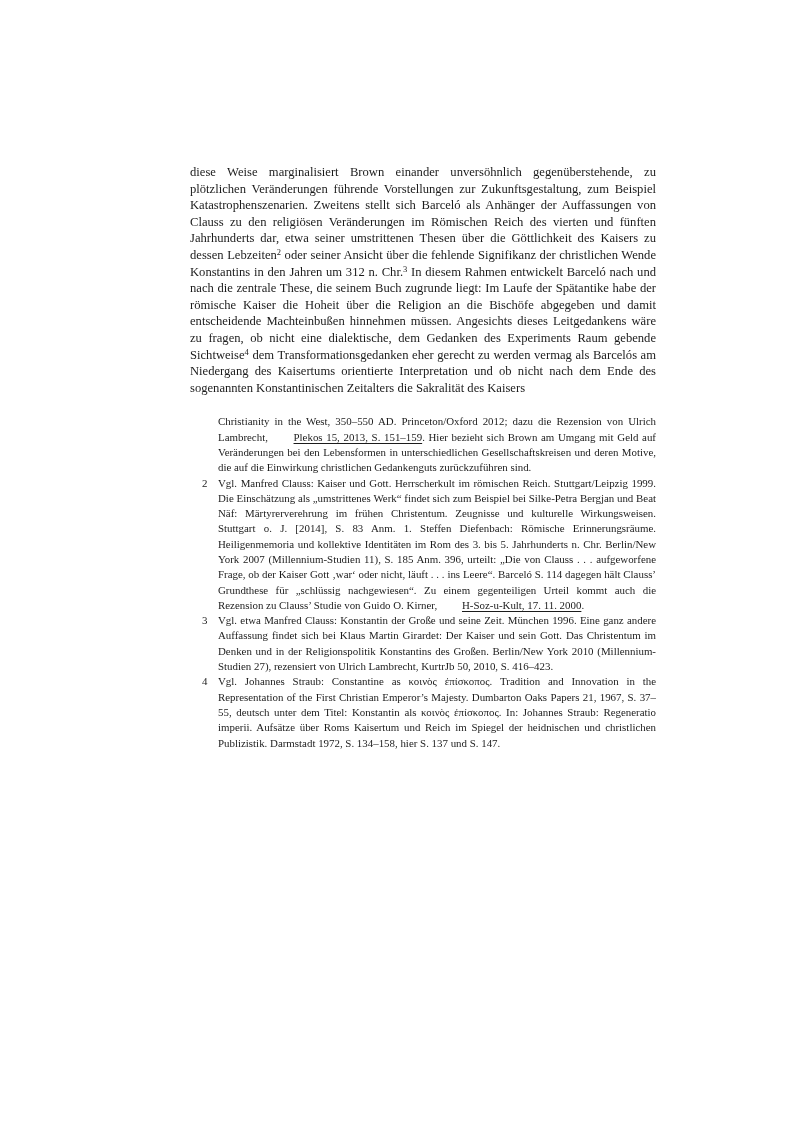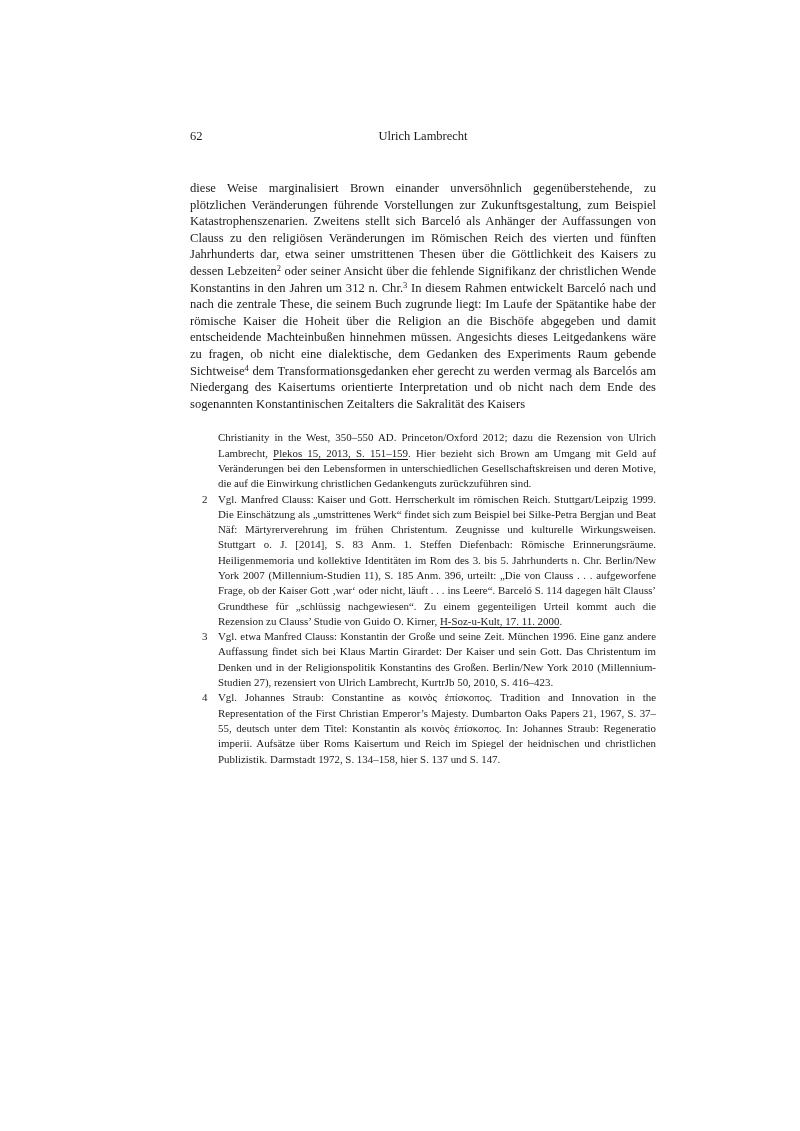--- a/index.html
+++ b/index.html
@@ -68,32 +68,29 @@
     flex: 1;
     text-align: justify;
     hyphens: auto;
     -webkit-hyphens: auto;
   }
   .fn-link {
     color: inherit;
     text-decoration: underline;
     text-underline-offset: 2px;
     cursor: pointer;
+    margin-left: 22px;
   }
 </style>
 </head>
 <body>
 
 <div class="page">
   <div class="content">
 
-    <div class="pagehead">
-      <span class="pageno">62</span>
-      <div class="runhead">Ulrich Lambrecht</div>
-    </div>
 
     <p class="bodytext"><span>diese Weise marginalisiert Brown einander unversöhnlich gegenüberstehende, zu plötzlichen Veränderungen führende Vorstellungen zur Zukunftsgestaltung, zum Beispiel Katastrophenszenarien. Zweitens stellt sich Barceló als Anhänger der Auffassungen von Clauss zu den religiösen Veränderungen im Römischen Reich des vierten und fünften Jahrhunderts dar, etwa seiner umstrittenen Thesen über die Göttlichkeit des Kaisers zu dessen Lebzeiten</span><sup>2</sup><span> oder seiner Ansicht über die fehlende Signifikanz der christlichen Wende Konstantins in den Jahren um 312 n. Chr.</span><sup>3</sup><span> In diesem Rahmen entwickelt Barceló nach und nach die zentrale These, die seinem Buch zugrunde liegt: Im Laufe der Spätantike habe der römische Kaiser die Hoheit über die Religion an die Bischöfe abgegeben und damit entscheidende Machteinbußen hinnehmen müssen. Angesichts dieses Leitgedankens wäre zu fragen, ob nicht eine dialektische, dem Gedanken des Experiments Raum gebende Sichtweise</span><sup>4</sup><span> dem Transformationsgedanken eher gerecht zu werden vermag als Barcelós am Niedergang des Kaisertums orientierte Interpretation und ob nicht nach dem Ende des sogenannten Konstantinischen Zeitalters die Sakralität des Kaisers</span></p>
 
     <div class="footnotes">
 
       <div class="footnote">
         <span class="fn-num"></span>
         <span class="fn-text"><span>Christianity in the West, 350–550 AD. Princeton/Oxford 2012; dazu die Rezension von Ulrich Lambrecht, </span><a class="fn-link">Plekos 15, 2013, S. 151–159</a><span>. Hier bezieht sich Brown am Umgang mit Geld auf Veränderungen bei den Lebensformen in unterschiedlichen Gesellschaftskreisen und deren Motive, die auf die Einwirkung christlichen Gedankenguts zurückzuführen sind.</span></span>
       </div>
 

